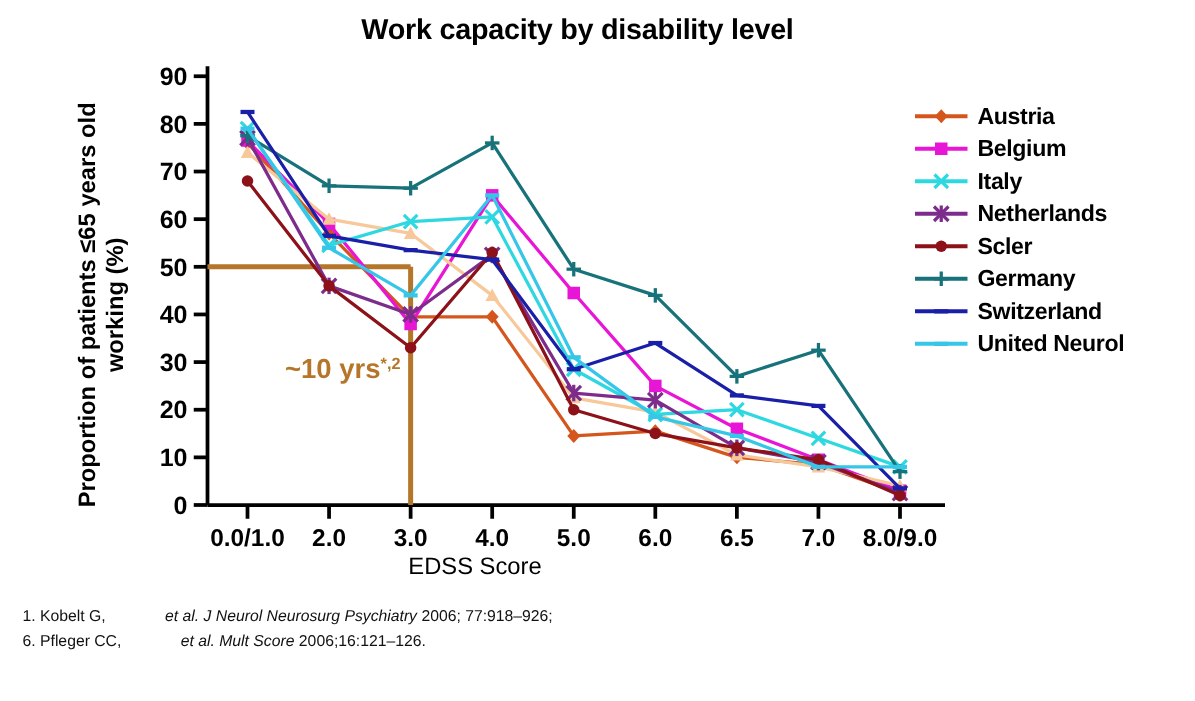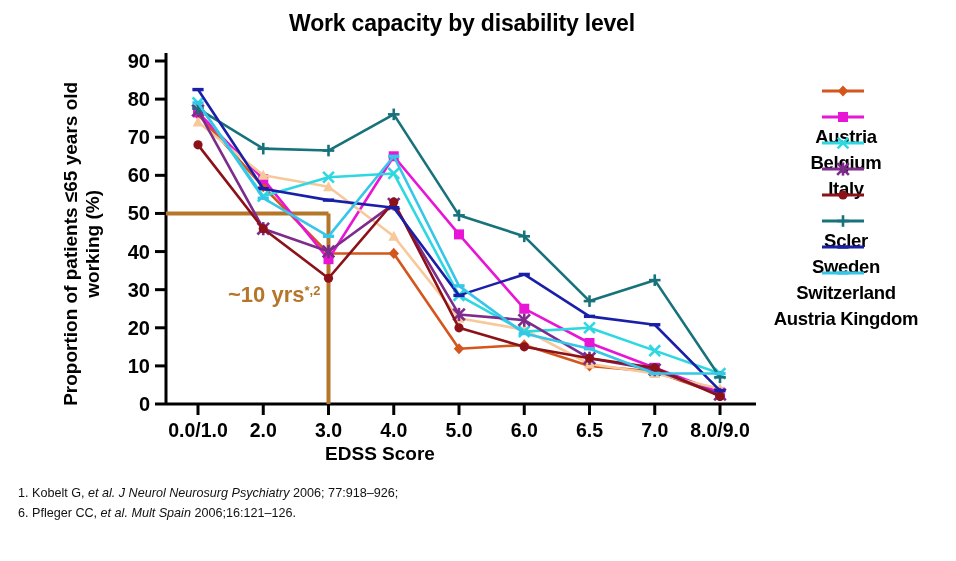--- a/index.html
+++ b/index.html
@@ -33,50 +33,49 @@
     text-align:center;
     font-size:19px;
     font-weight:bold;
     line-height:1.15;
   }
   .xlabel{
     position:absolute;
     left:200px;top:443px;width:360px;
     text-align:center;
     font-size:19px;
-    font-weight:bold;
+    font-weight:normal;
   }
 
   #plotwrap{position:absolute;left:0;top:0;width:956px;height:470px;}
   svg{display:block;}
 
   .legend{
     position:absolute;
     left:730px;top:80px;
     width:226px;
   }
   .legend-row{
     display:flex;align-items:center;
     height:26px;
-    flex-direction:column;
   }
   .legend-key{
     width:46px;height:22px;position:relative;flex:0 0 46px;
   }
   .legend-label{
     font-size:18.5px;font-weight:bold;margin-left:6px;white-space:nowrap;
     letter-spacing:-0.3px;
   }
 
   .footnotes{
     position:absolute;left:18px;top:484px;width:930px;
     font-size:12.6px;line-height:1.55;color:#111;
   }
   .footnotes div{white-space:nowrap;}
-  .footnotes i{font-style:italic;}
+  .footnotes i{font-style:italic;margin-left:44px;}
   .sup{font-size:9px;vertical-align:super;}
 </style>
 </head>
 <body>
 
 <div id="slide">
 
   <div class="chart-title"><span>Work capacity by disability level</span></div>
 
   <div class="ylabel">Proportion of patients ≤65 years old working (%)</div>
@@ -307,58 +306,59 @@
       </div>
       <div class="legend-row">
         <div class="legend-key">
           <svg width="46" height="22">
             <line x1="2" y1="11" x2="44" y2="11" stroke="#7D2C8C" stroke-width="3.2"></line>
             <line x1="17.2" y1="5.2" x2="28.8" y2="16.8" stroke="#7D2C8C" stroke-width="2.6"></line>
             <line x1="17.2" y1="16.8" x2="28.8" y2="5.2" stroke="#7D2C8C" stroke-width="2.6"></line>
             <line x1="23" y1="4.4" x2="23" y2="17.6" stroke="#7D2C8C" stroke-width="2.6"></line>
           </svg>
         </div>
+        <div class="legend-label">Netherlands</div>
       </div>
       <div class="legend-row">
         <div class="legend-key">
           <svg width="46" height="22">
             <line x1="2" y1="11" x2="44" y2="11" stroke="#8C1118" stroke-width="3.2"></line>
             <circle cx="23" cy="11" r="4.6" fill="#8C1118"></circle>
           </svg>
         </div>
         <div class="legend-label">Scler</div>
       </div>
       <div class="legend-row">
         <div class="legend-key">
           <svg width="46" height="22">
             <line x1="2" y1="11" x2="44" y2="11" stroke="#17727A" stroke-width="3.2"></line>
             <line x1="17.2" y1="11" x2="28.8" y2="11" stroke="#17727A" stroke-width="2.6"></line>
             <line x1="23" y1="5.2" x2="23" y2="16.8" stroke="#17727A" stroke-width="2.6"></line>
           </svg>
         </div>
-        <div class="legend-label">Sweden</div>
+        <div class="legend-label">Germany</div>
       </div>
       <div class="legend-row">
         <div class="legend-key">
           <svg width="46" height="22">
             <line x1="2" y1="11" x2="44" y2="11" stroke="#1A1FA8" stroke-width="3.2"></line>
             <line x1="17.4" y1="11" x2="28.6" y2="11" stroke="#1A1FA8" stroke-width="3.4"></line>
           </svg>
         </div>
         <div class="legend-label">Switzerland</div>
       </div>
       <div class="legend-row">
         <div class="legend-key">
           <svg width="46" height="22">
             <line x1="2" y1="11" x2="44" y2="11" stroke="#36C6E8" stroke-width="3.2"></line>
             <line x1="17.4" y1="11" x2="28.6" y2="11" stroke="#36C6E8" stroke-width="3.4"></line>
           </svg>
         </div>
-        <div class="legend-label">Austria Kingdom</div>
+        <div class="legend-label">United Neurol</div>
       </div>
     </div>
 
   <div class="footnotes">
     <div><span>1. Kobelt G, </span><i>et al. J Neurol Neurosurg Psychiatry</i><span> 2006; 77:918–926;</span></div>
-    <div><span>6. Pfleger CC, </span><i>et al. Mult Spain</i><span> 2006;16:121–126.</span></div>
+    <div><span>6. Pfleger CC, </span><i>et al. Mult Score</i><span> 2006;16:121–126.</span></div>
   </div>
 
 </div>
 
 </body></html>

